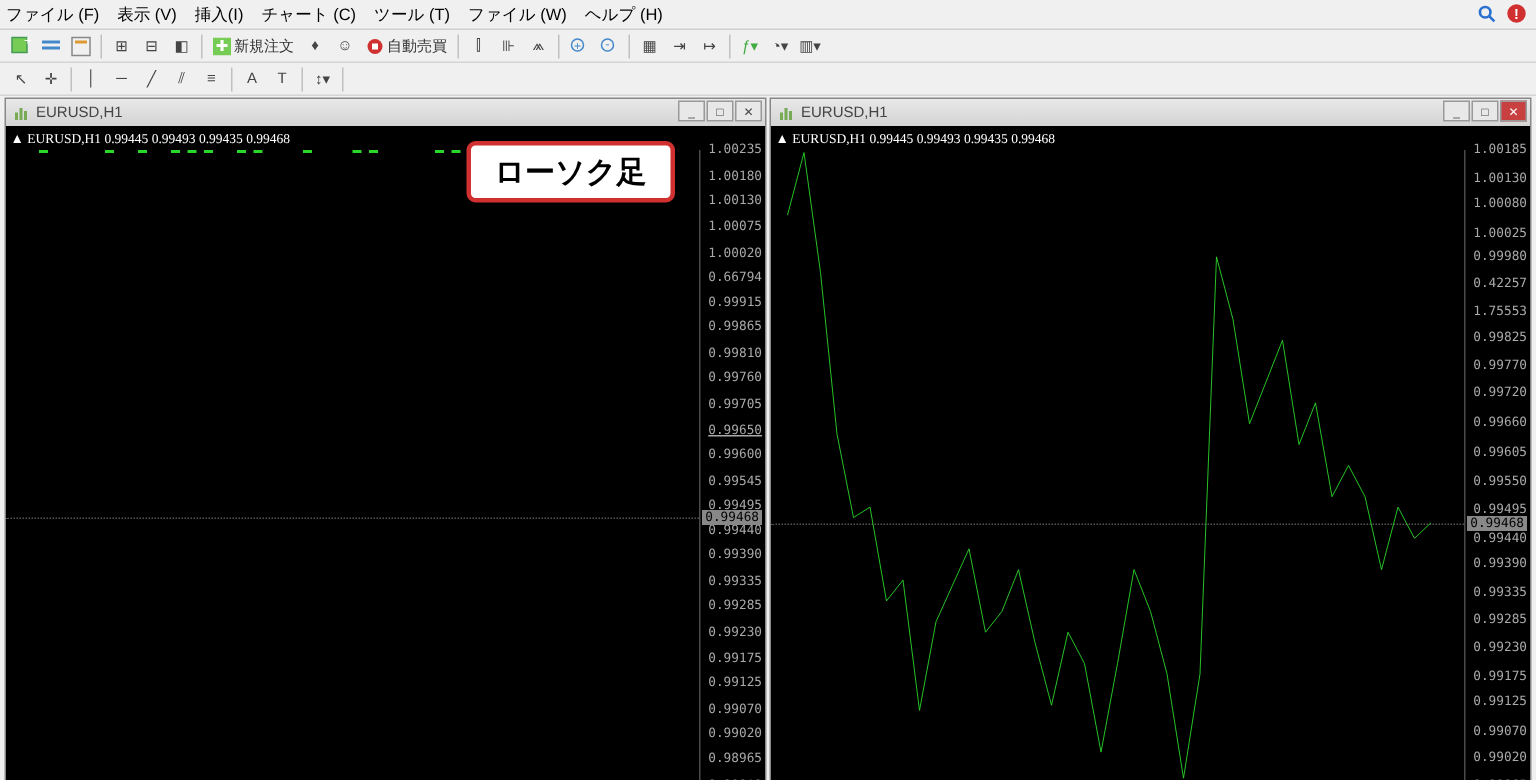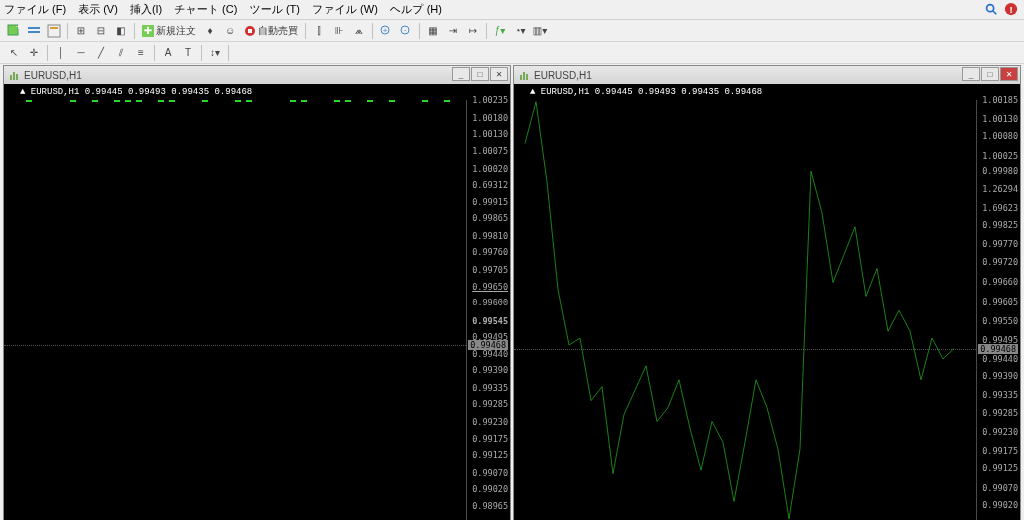--- a/index.html
+++ b/index.html
@@ -12,21 +12,21 @@
 .tb-sep{width:1px;height:16px;background:#c0c0c0;margin:0 3px}
 .tb-text{font-size:10px;color:#333;margin:0 4px;display:flex;align-items:center;gap:2px}
 .tf{font-size:9px;color:#555;padding:0 3px;cursor:default}
 .workspace{display:flex;height:478px;padding:0 2px}
 .chartwin{flex:1;margin:1px;display:flex;flex-direction:column;border:1px solid #888;background:#f0f0f0}
 .chartwin-title{height:18px;background:linear-gradient(#e8e8e8,#d4d4d4);display:flex;align-items:center;padding:0 4px;font-size:10px;color:#444;position:relative}
 .chartwin-title .wcmd{position:absolute;right:2px;top:1px;display:flex;gap:0}
 .wbtn{width:18px;height:14px;border:1px solid #999;background:#e8e8e8;font-size:8px;display:flex;align-items:center;justify-content:center;margin-left:1px}
 .wbtn.close{background:#c84040;color:#fff}
 .chart-area{flex:1;background:#000;position:relative;overflow:hidden}
-.info-text{position:absolute;top:3px;left:16px;font-size:9px;color:#fff;font-family:Liberation Mono, monospace}
+.info-text{position:absolute;top:3px;left:3px;font-size:9px;color:#fff;font-family:Liberation Serif, serif}
 .yaxis{position:absolute;right:0;top:16px;bottom:16px;width:44px;background:#000;border-left:1px solid #4a4a4a}
 .ytick{position:absolute;right:2px;font-size:8.5px;color:#aaa;font-family:monospace;transform:translateY(-50%)}
 .plot{position:absolute;left:0;top:16px;right:44px;bottom:16px}
 .price-line{position:absolute;left:0;right:0;height:0;border-top:1px dotted #555}
 .price-tag{position:absolute;right:2px;background:#888;color:#000;font-size:8.5px;font-family:monospace;padding:0 2px;transform:translateY(-50%)}
 .candle{position:absolute;width:6px}
 .wick{position:absolute;left:50%;width:1px;background:#2ad82a;transform:translateX(-50%)}
 .body{position:absolute;left:0;right:0}
 .body.up{background:#000;border:1px solid #2ad82a}
 .body.dn{background:#2ad82a}
@@ -323,44 +323,45 @@
             <div class="wick" style="top: 55.4717%; height: 7.54717%;"></div>
             <div class="body up" style="top: 57.7358%; height: 2.26415%;"></div>
           </div>
         </div>
       <div class="yaxis" id="yaxis-left">
           <div class="ytick" style="top: 0%;">1.00235</div>
           <div class="ytick" style="top: 4.15094%;">1.00180</div>
           <div class="ytick" style="top: 7.92453%;">1.00130</div>
           <div class="ytick" style="top: 12.0755%;">1.00075</div>
           <div class="ytick" style="top: 16.2264%;">1.00020</div>
-          <div class="ytick" style="top: 20%;">0.69312</div>
+          <div class="ytick" style="top: 20%;">0.66794</div>
           <div class="ytick" style="top: 24.1509%;">0.99915</div>
           <div class="ytick" style="top: 27.9245%;">0.99865</div>
           <div class="ytick" style="top: 32.0755%;">0.99810</div>
           <div class="ytick" style="top: 35.8491%;">0.99760</div>
           <div class="ytick" style="top: 40%;">0.99705</div>
           <div class="ytick" style="top: 44.1509%; text-decoration: underline;">0.99650</div>
-          <div class="ytick" style="top: 47.9245%; font-family: Liberation Mono, monospace;">0.99600</div>
-          <div class="ytick" style="top: 52.0755%; font-weight: bold;">0.99545</div>
+          <div class="ytick" style="top: 47.9245%;">0.99600</div>
+          <div class="ytick" style="top: 52.0755%;">0.99545</div>
           <div class="ytick" style="top: 55.8491%;">0.99495</div>
           <div class="ytick" style="top: 60%;">0.99440</div>
           <div class="ytick" style="top: 63.7736%;">0.99390</div>
           <div class="ytick" style="top: 67.9245%;">0.99335</div>
           <div class="ytick" style="top: 71.6981%;">0.99285</div>
           <div class="ytick" style="top: 75.8491%;">0.99230</div>
           <div class="ytick" style="top: 80%;">0.99175</div>
           <div class="ytick" style="top: 83.7736%;">0.99125</div>
           <div class="ytick" style="top: 87.9245%;">0.99070</div>
           <div class="ytick" style="top: 91.6981%;">0.99020</div>
           <div class="ytick" style="top: 95.8491%;">0.98965</div>
           <div class="ytick" style="top: 100%;">0.98910</div>
           <div class="price-tag" style="top: 57.8868%;">0.99468</div>
         </div>
 
+      <div class="label-box red">ローソク足</div>
     </div>
   </div>
 
   <div class="chartwin">
     <div class="chartwin-title">
       <svg width="12" height="12" style="margin-right:4px">
           <rect x="2" y="6" width="2" height="5" fill="#7a5"></rect>
           <rect x="5" y="3" width="2" height="8" fill="#7a5"></rect>
           <rect x="8" y="5" width="2" height="6" fill="#7a5"></rect>
         </svg>
@@ -378,22 +379,22 @@
           <svg class="linepath" viewBox="0 0 100 100" preserveAspectRatio="none">
             <polyline points="2.380952380952381,10.245901639344146 4.761904761904762,0.4098360655728217 7.142857142857142,19.262295081966197 9.523809523809524,44.67213114754106 11.904761904761905,57.78688524590132 14.285714285714285,56.14754098360639 16.666666666666668,70.90163934426248 19.047619047619047,67.62295081967173 21.428571428571427,88.11475409836093 23.80952380952381,74.18032786885232 26.19047619047619,68.4426229508192 28.57142857142857,62.70491803278697 30.952380952380953,75.81967213114723 33.333333333333336,72.54098360655739 35.714285714285715,65.9836065573768 38.095238095238095,77.45901639344306 40.476190476190474,87.29508196721348 42.857142857142854,75.81967213114723 45.23809523809524,80.73770491803289 47.61904761904762,94.67213114754152 50,80.73770491803289 52.38095238095238,65.9836065573768 54.76190476190476,72.54098360655739 57.14285714285714,82.37704918032782 59.523809523809526,98.77049180327882 61.904761904761905,82.37704918032782 64.28571428571429,16.803278688523815 66.66666666666667,26.63934426229424 69.04761904761905,43.03278688524523 71.42857142857143,36.475409836065566 73.80952380952381,29.918032786884986 76.19047619047619,46.31147540983598 78.57142857142857,39.7540983606554 80.95238095238095,54.508196721311485 83.33333333333333,49.59016393442581 85.71428571428571,54.508196721311485 88.09523809523809,65.9836065573768 90.47619047619048,56.14754098360639 92.85714285714286,61.065573770492065 95.23809523809524,58.60655737704877" fill="none" stroke="#2ad82a" stroke-width="0.6" vector-effect="non-scaling-stroke"></polyline>
           </svg>
         </div>
       <div class="yaxis" id="yaxis-right">
           <div class="ytick" style="top: 0%;">1.00185</div>
           <div class="ytick" style="top: 4.5082%;">1.00130</div>
           <div class="ytick" style="top: 8.60656%;">1.00080</div>
           <div class="ytick" style="top: 13.1148%;">1.00025</div>
           <div class="ytick" style="top: 16.8033%;">0.99980</div>
-          <div class="ytick" style="top: 20.9016%;">1.26294</div>
-          <div class="ytick" style="top: 25.4098%;">1.69623</div>
+          <div class="ytick" style="top: 20.9016%;">0.42257</div>
+          <div class="ytick" style="top: 25.4098%;">1.75553</div>
           <div class="ytick" style="top: 29.5082%;">0.99825</div>
           <div class="ytick" style="top: 34.0164%; text-align: center;">0.99770</div>
           <div class="ytick" style="top: 38.1148%;">0.99720</div>
           <div class="ytick" style="top: 43.0328%;">0.99660</div>
           <div class="ytick" style="top: 47.541%;">0.99605</div>
           <div class="ytick" style="top: 52.0492%;">0.99550</div>
           <div class="ytick" style="top: 56.5574%;">0.99495</div>
           <div class="ytick" style="top: 61.0656%;">0.99440</div>
           <div class="ytick" style="top: 65.1639%;">0.99390</div>
           <div class="ytick" style="top: 69.6721%;">0.99335</div>

